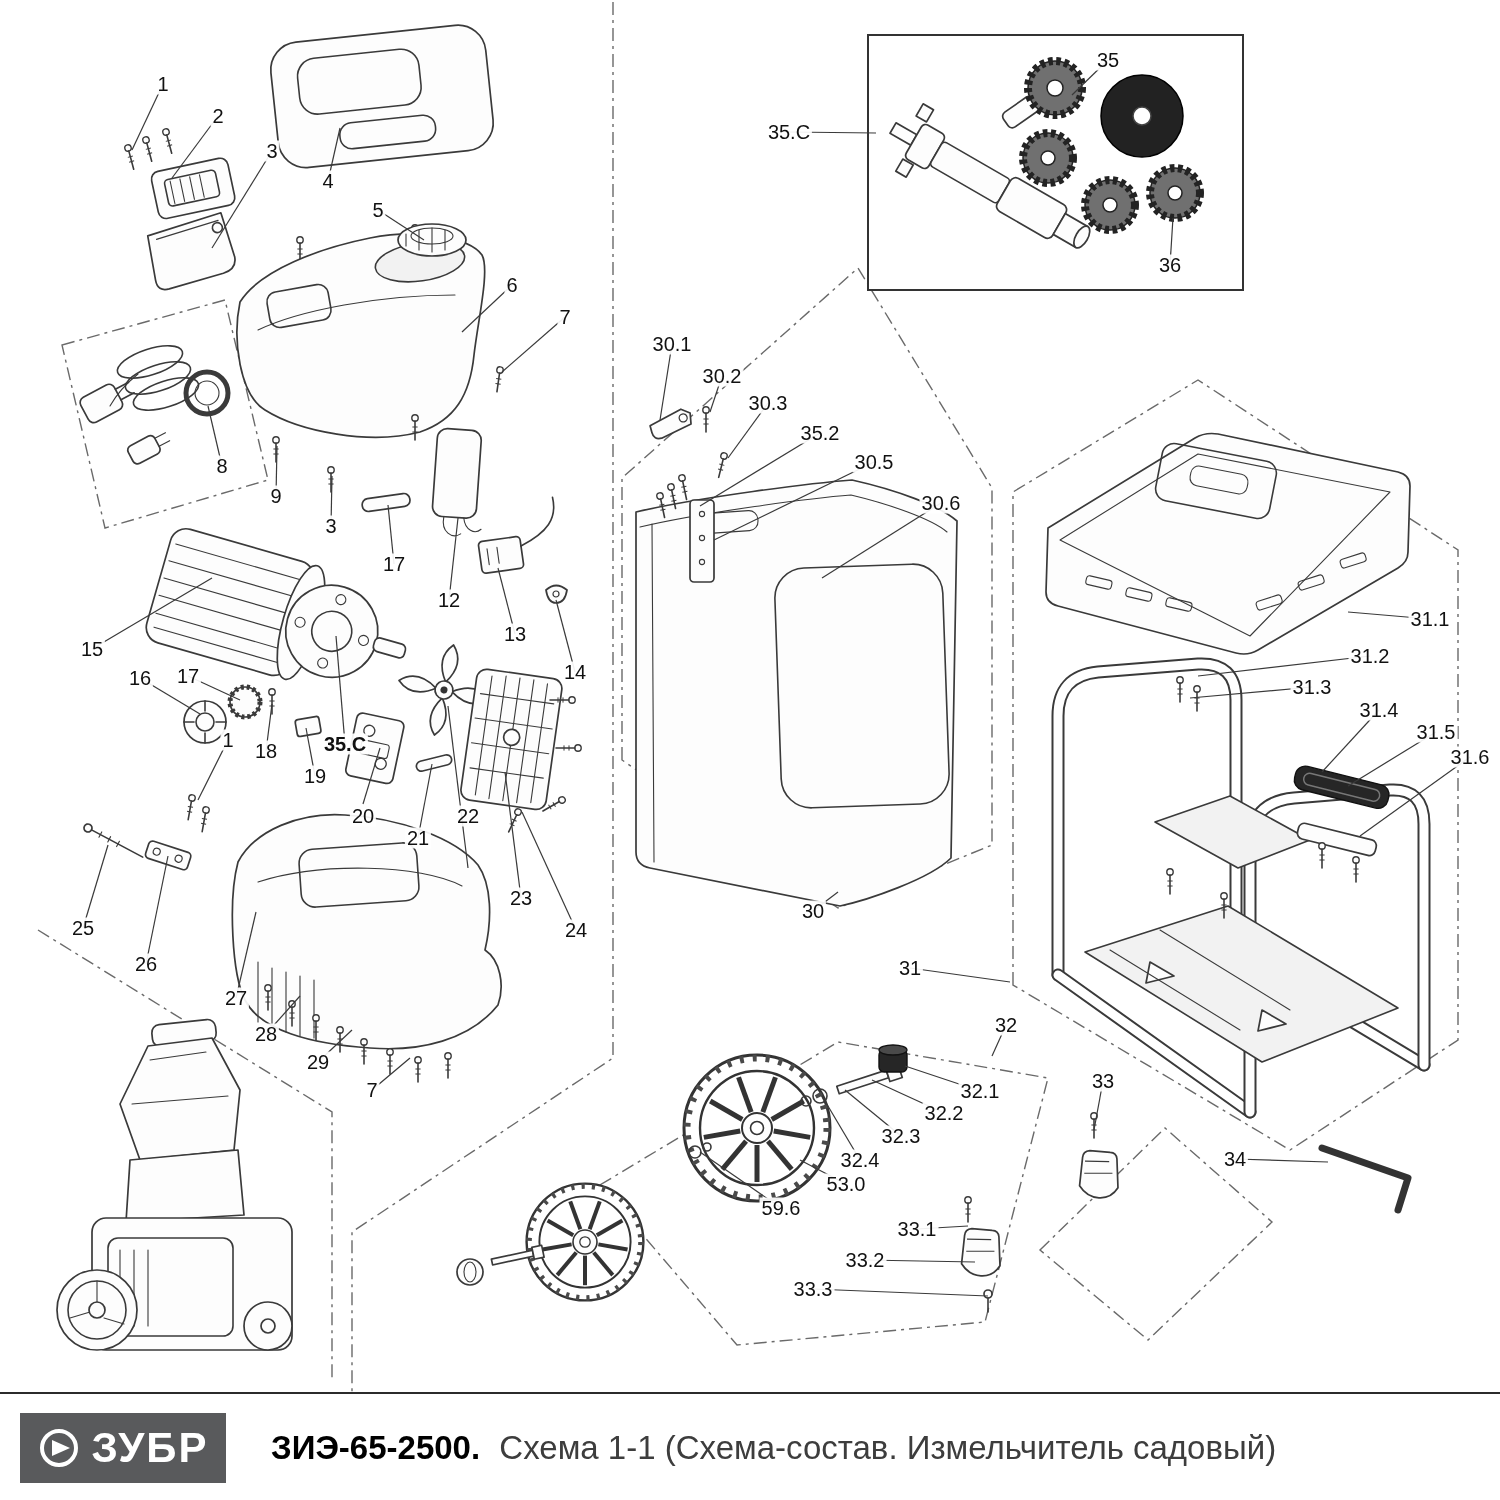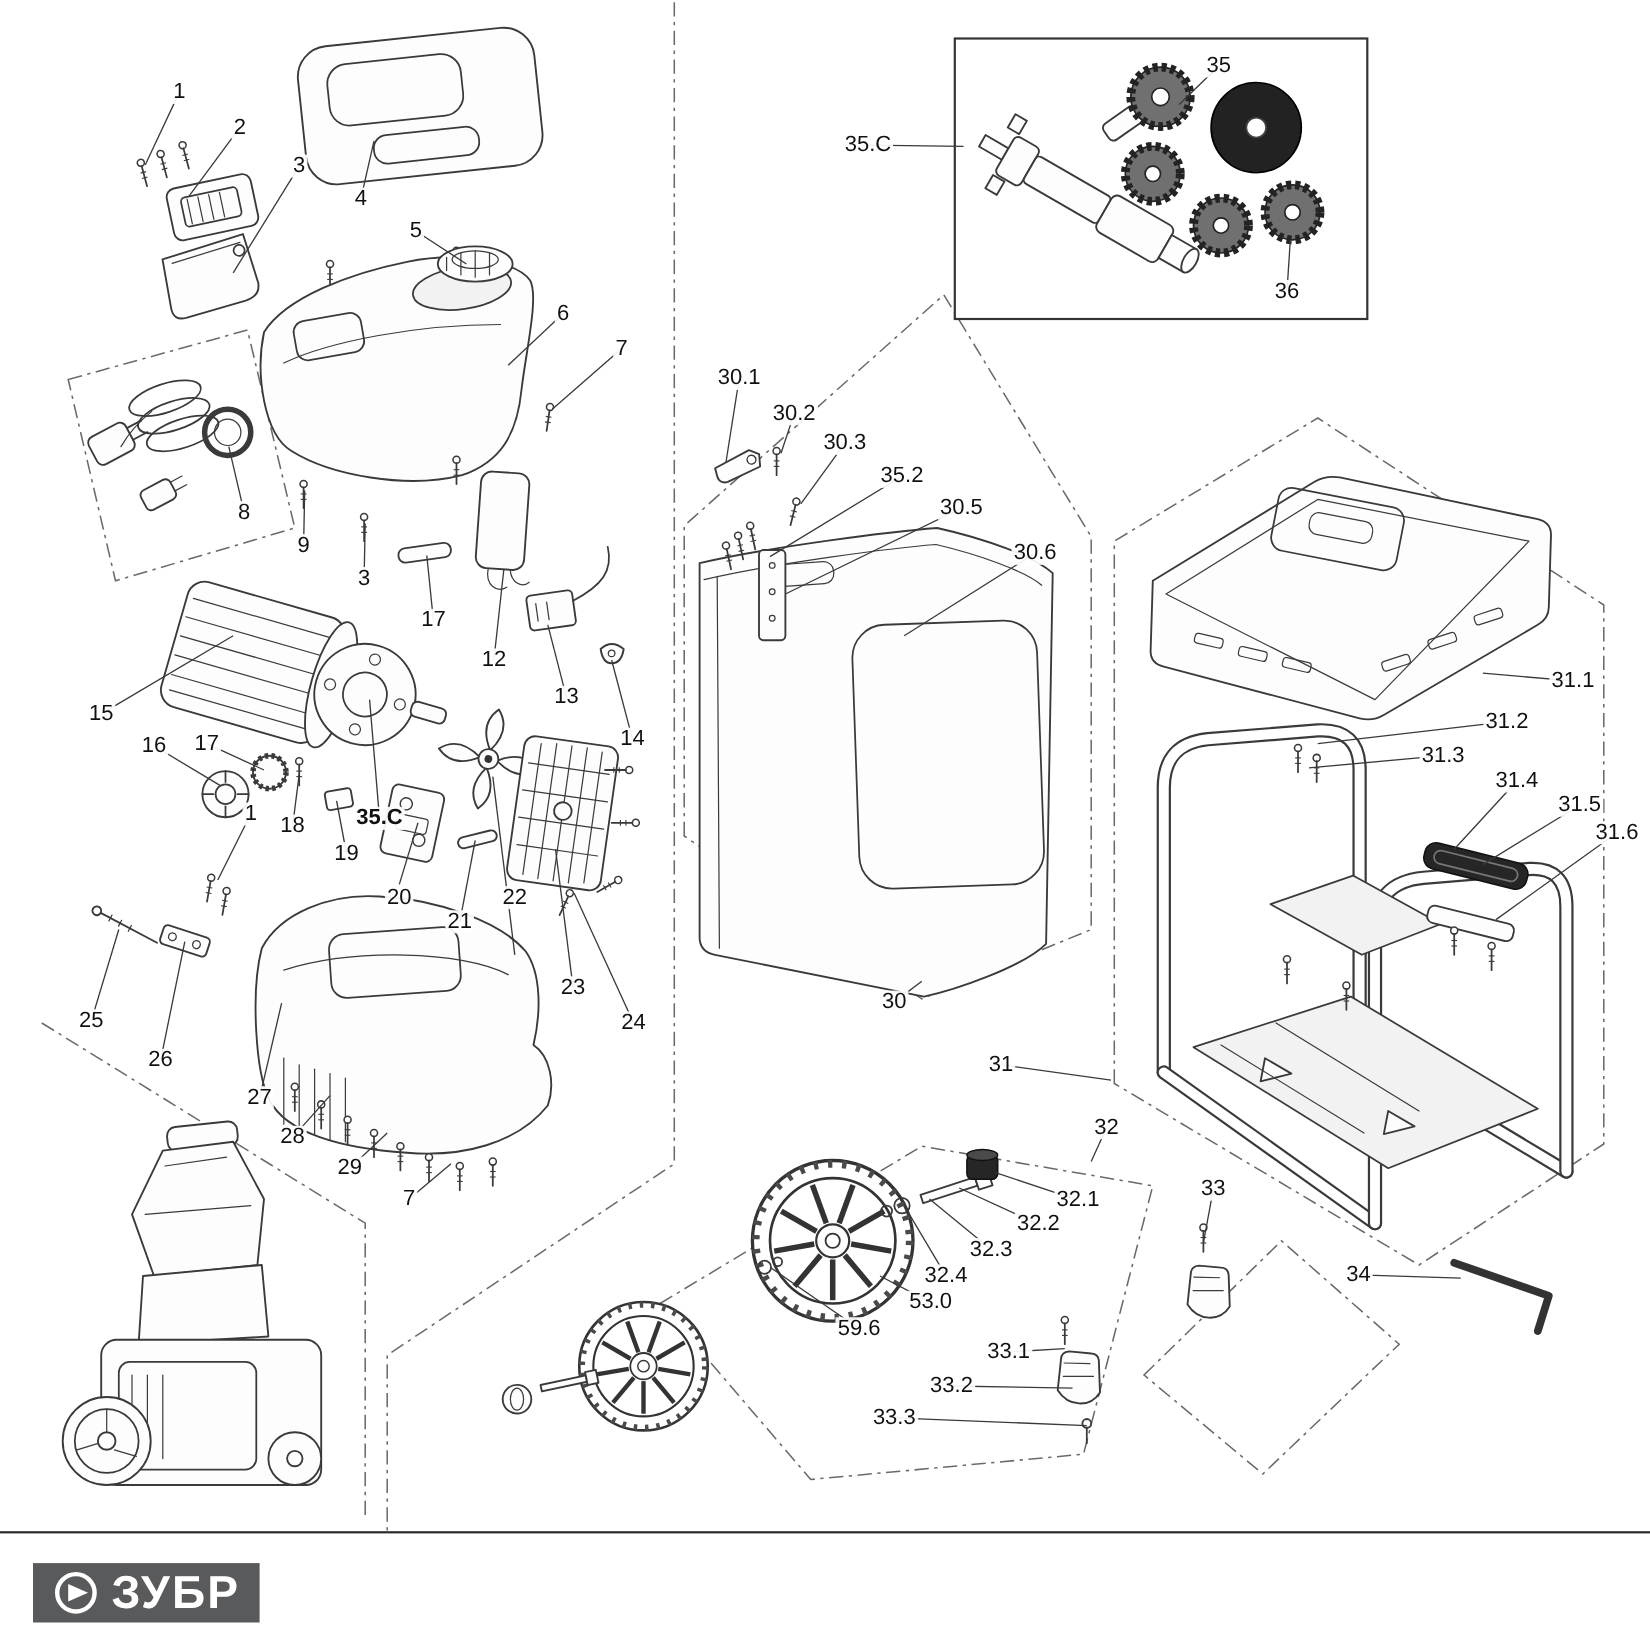--- a/index.html
+++ b/index.html
@@ -22,21 +22,21 @@
   #leaders line{stroke:#3a3a3a;stroke-width:1.2}
 
   
   .callout{position:absolute;transform:translate(-50%,-50%);font-size:20px;color:#111;
            background:rgba(255,255,255,.92);padding:0 2px;line-height:1.05;white-space:nowrap}
   .callout.bold{font-weight:700}
 
   
   footer{position:absolute;left:0;right:0;top:1392px;height:108px;border-top:2px solid #2b2b2b;
          background:#fff;display:flex;align-items:center}
-  .logo{margin-left:30px;background:#595a5c;color:#fff;height:54px;width:206px;
+  .logo{margin-left:20px;background:#595a5c;color:#fff;height:70px;width:206px;
         display:flex;align-items:center;justify-content:center;gap:10px}
   .logo-text{font-weight:700;font-size:42px;letter-spacing:2px}
   .title{margin-left:45px;font-size:33px}
   .model{font-weight:700;color:#000}
   .scheme{color:#3d3d3d;margin-left:10px}
 </style>
 </head>
 <body>
 
 <div id="stage">
@@ -546,15 +546,19 @@
     </div>
 
 <footer>
   <div class="logo">
     <svg width="44" height="44" viewBox="0 0 44 44">
       <circle cx="22" cy="22" r="17" fill="none" stroke="#fff" stroke-width="4"></circle>
       <path d="M15,14 L33,22 L15,30 Z" fill="#fff"></path>
     </svg>
     <span class="logo-text">ЗУБР</span>
   </div>
+  <div class="title">
+    <span class="model">ЗИЭ-65-2500.</span>
+    <span class="scheme">Схема 1-1 (Схема-состав. Измельчитель садовый)</span>
+  </div>
 </footer>
 
 </div>
 
 </body></html>

